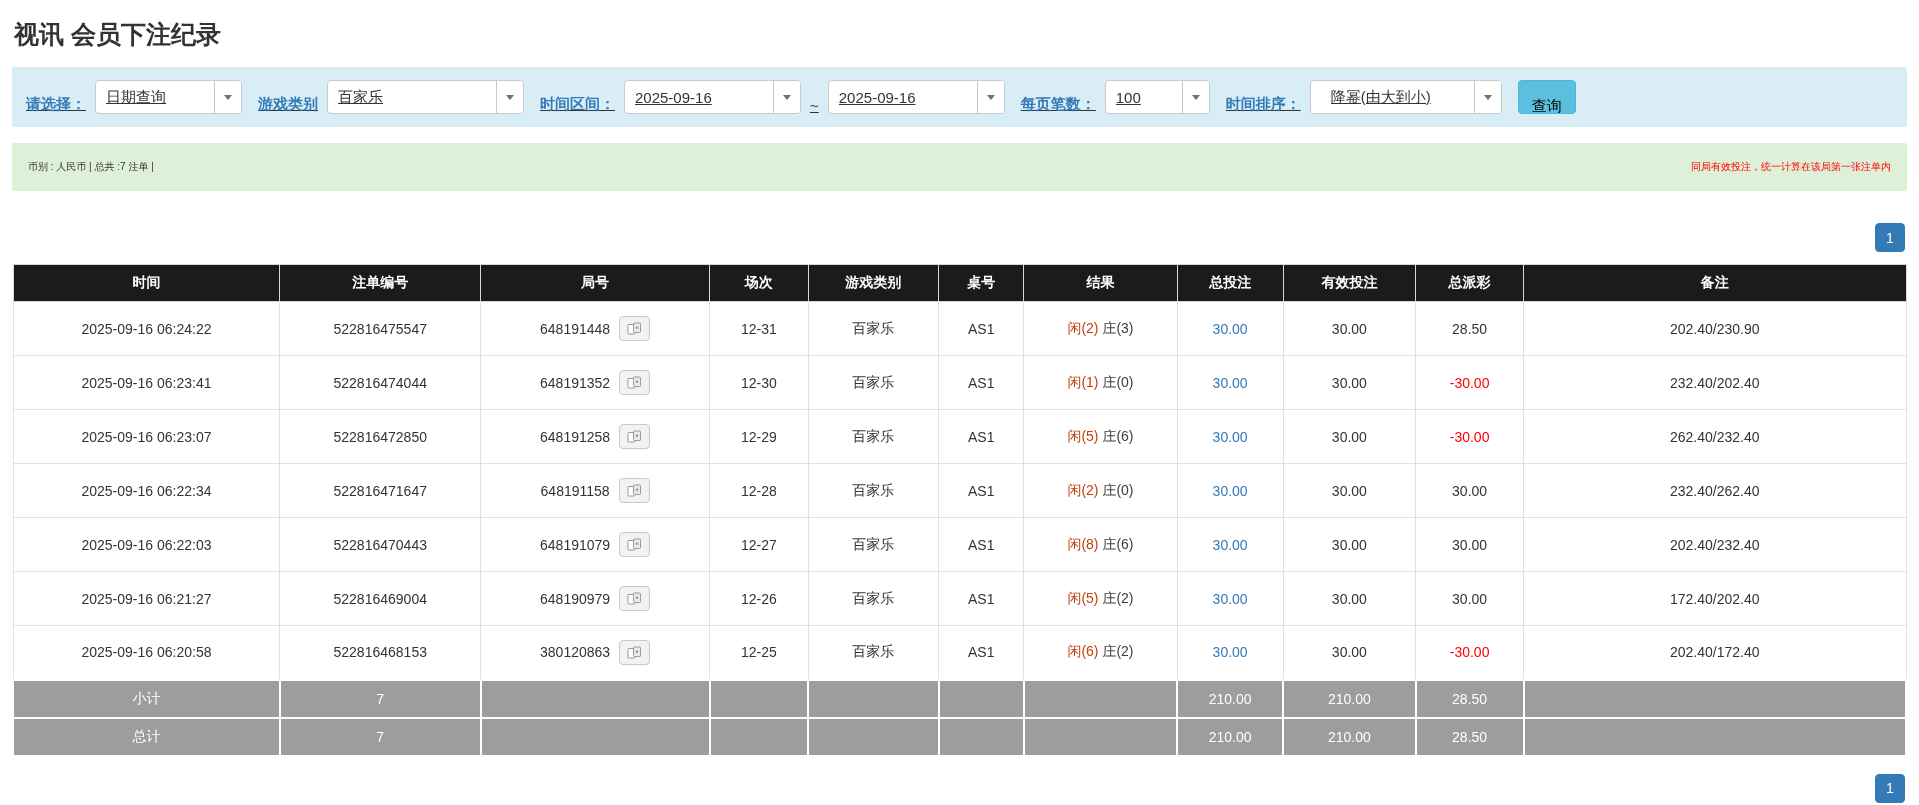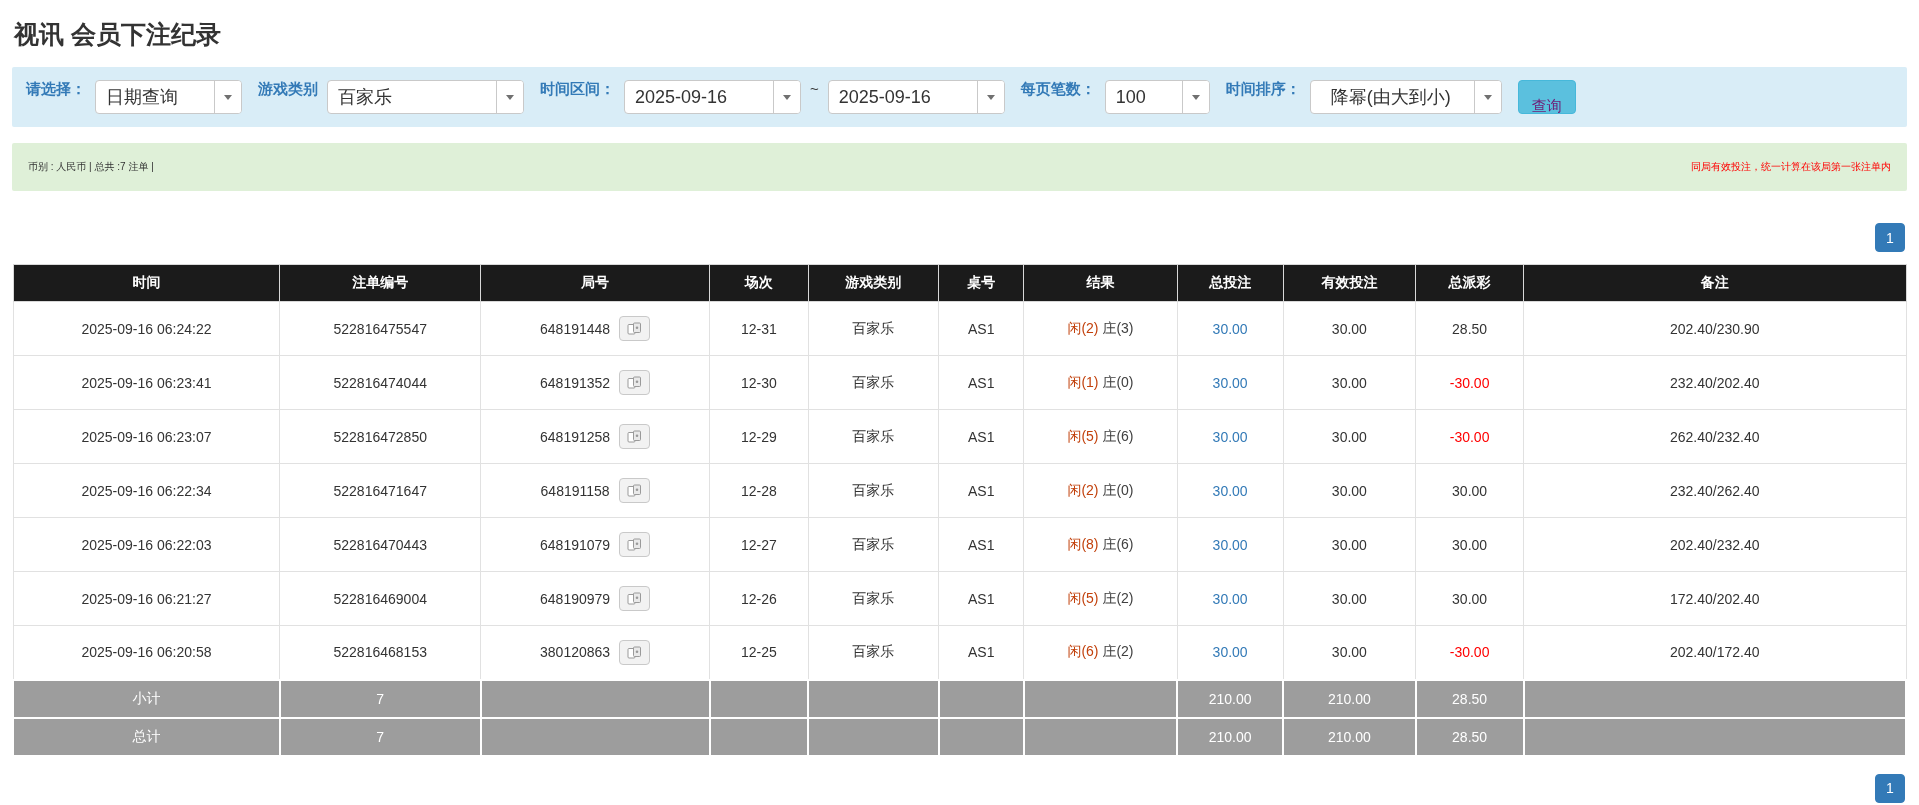--- a/index.html
+++ b/index.html
@@ -20,42 +20,42 @@
   }
 
   
   .filter-bar {
     background: #d9edf7;
     padding: 13px 14px;
     display: flex;
     align-items: center;
     border-radius: 2px;
   }
-  .fg { display: flex; align-items: flex-start; margin-right: 16px; }
+  .fg { display: flex; align-items: flex-end; margin-right: 16px; text-decoration: underline; }
   .fg .flabel {
     color: #337ab7;
     font-weight: 700;
     font-size: 15px;
     margin-right: 9px;
     white-space: nowrap;
   }
   .combo {
     display: inline-flex;
     height: 34px;
     background: #fff;
     border: 1px solid #c9c9c9;
     border-radius: 4px;
     overflow: hidden;
     align-items: stretch;
   }
   .combo input {
     border: 0;
     outline: none;
     padding: 0 10px;
-    font-size: 18px;
+    font-size: 15px;
     color: #333;
     font-family: inherit;
     background: transparent;
   }
   .caret-btn {
     width: 27px;
     border: 0;
     border-left: 1px solid #c9c9c9;
     background: #fff;
     display: flex;
@@ -72,21 +72,21 @@
   }
   .tilde { margin: 0 9px; font-size: 15px; color: #333; }
   .w-query   input { width: 118px; }
   .w-game    input { width: 168px; }
   .w-date    input { width: 148px; }
   .w-size    input { width: 76px;  }
   .w-sort    input { width: 163px; padding-left: 20px; }
   .search-btn {
     background: #5bc0de;
     border: 1px solid #46b8da;
-    color: #701a75;
+    color: #000000;
     font-size: 15px;
     font-family: inherit;
     height: 34px;
     padding: 16px 13px;
     border-radius: 4px;
     cursor: pointer;
     white-space: nowrap;
   }
 
   

